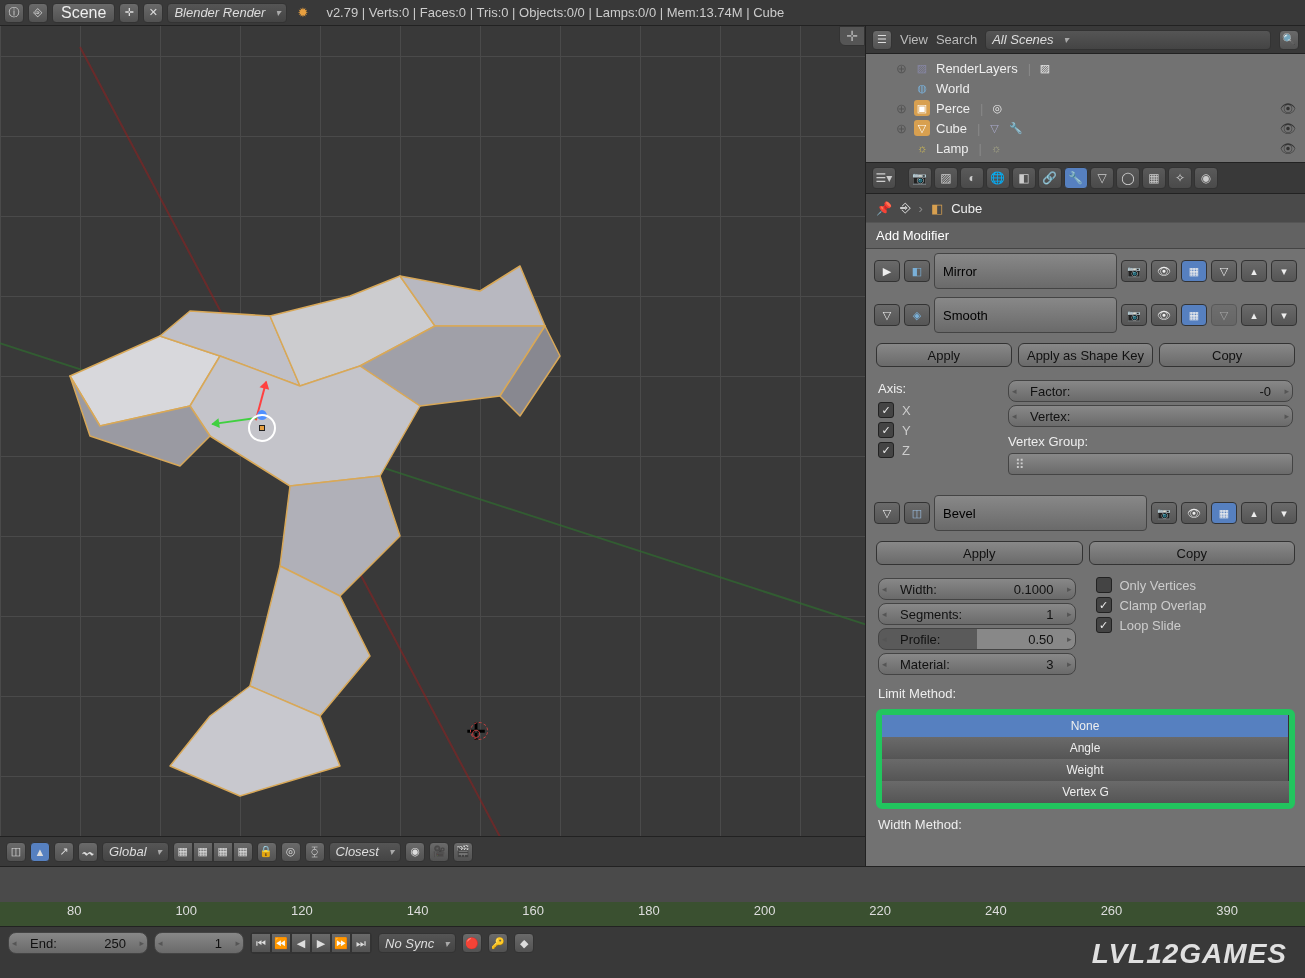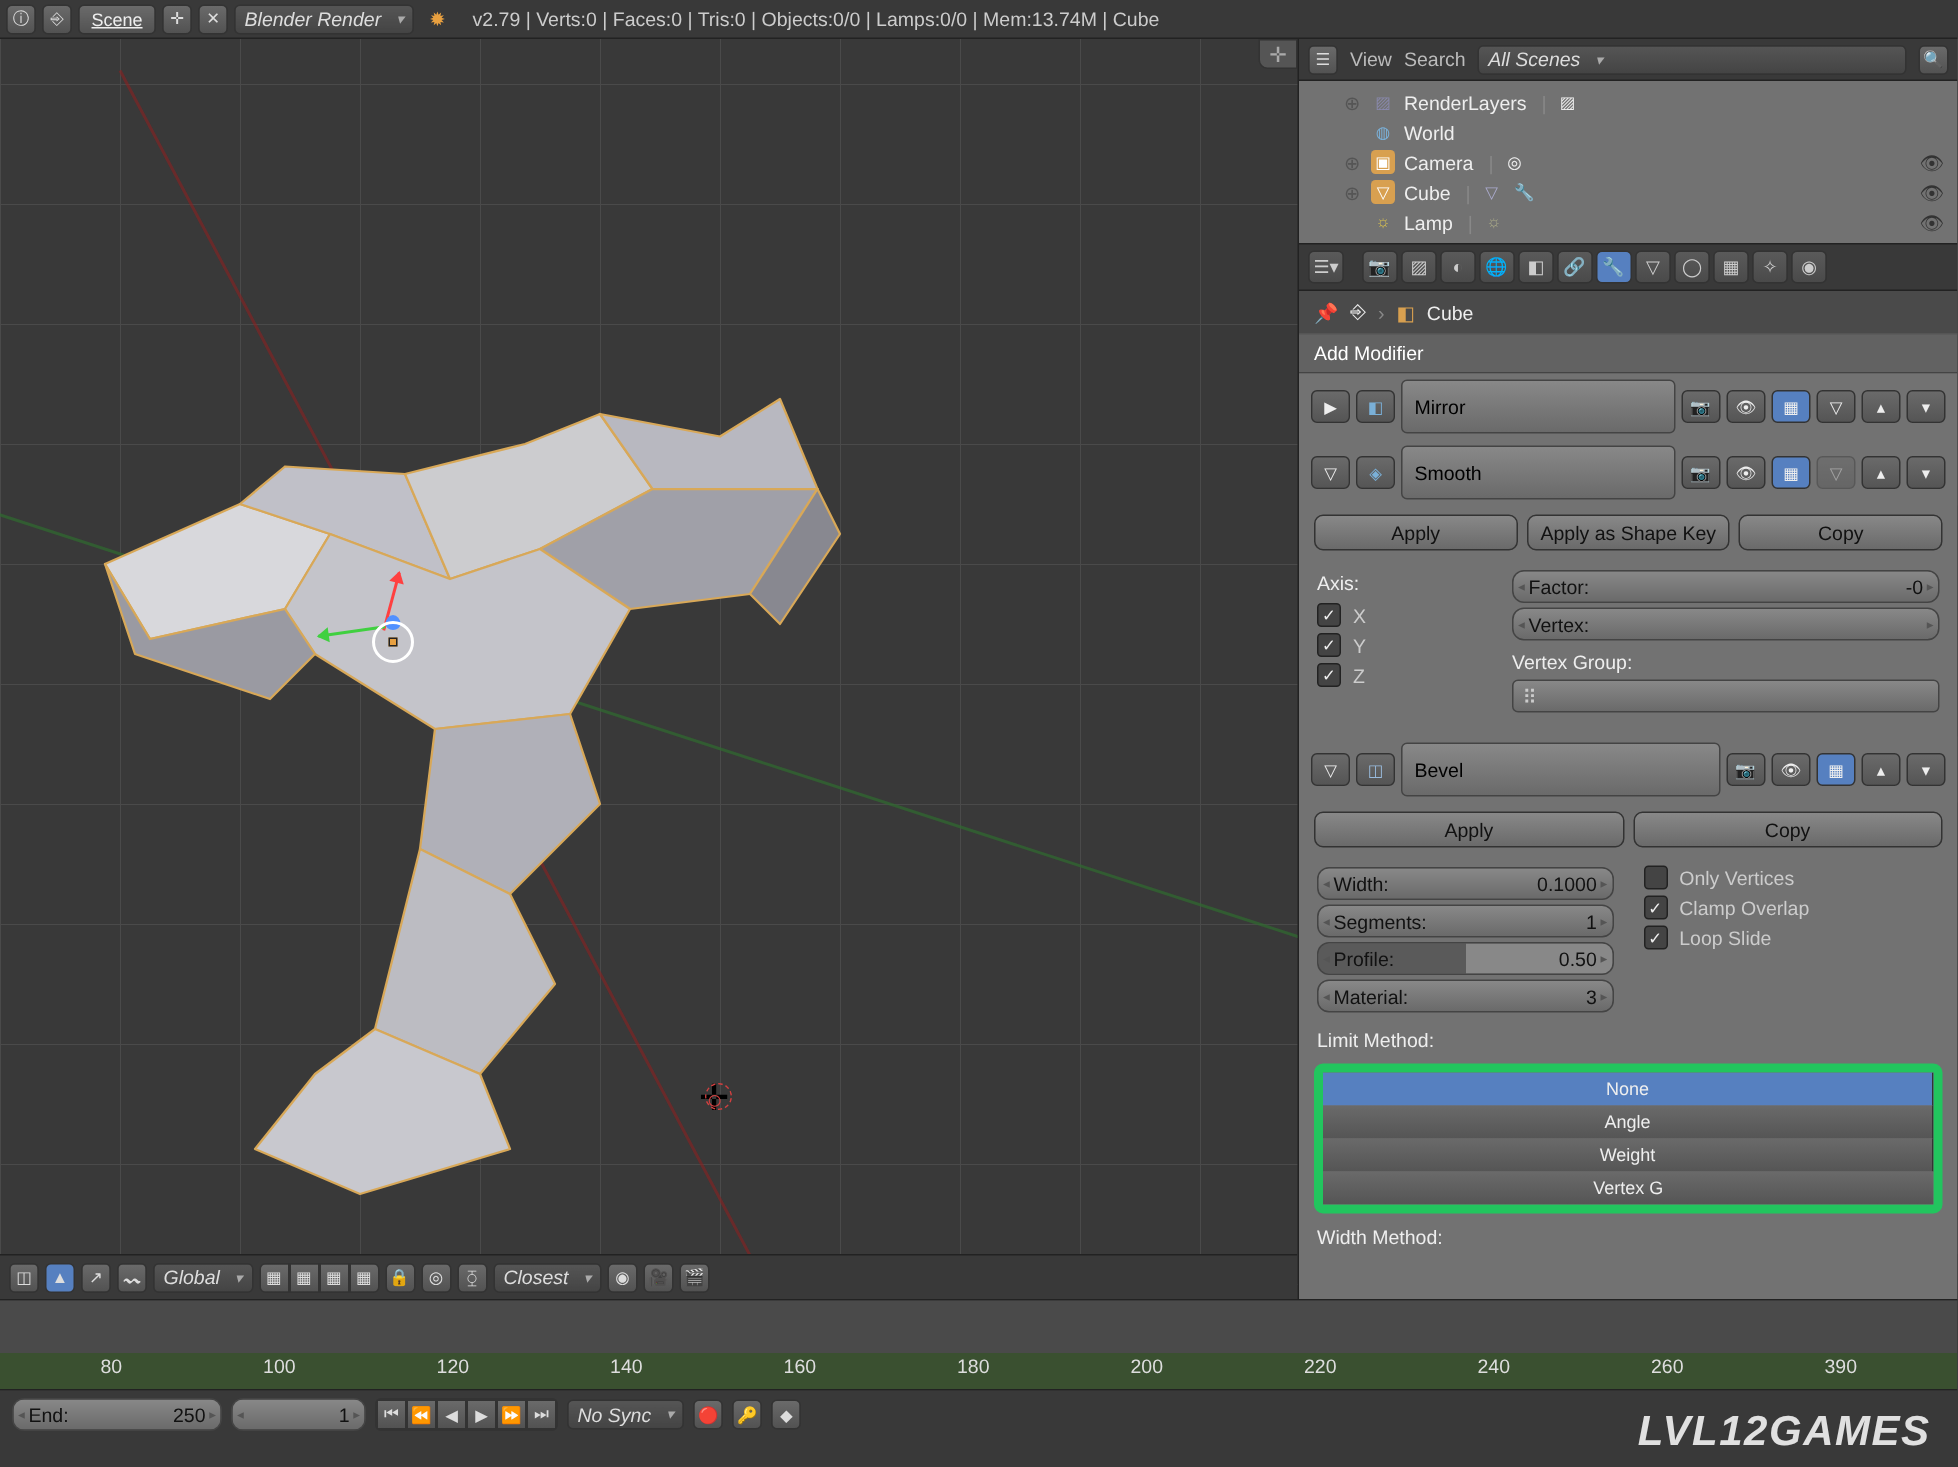--- a/index.html
+++ b/index.html
@@ -1,18 +1,18 @@
 <!DOCTYPE html>
 <html><head>
 <meta charset="utf-8">
 <style>
 * { margin:0; padding:0; box-sizing:border-box; font-family:sans-serif; font-size:13px; user-select:none; }
 body { background:#393939; color:#ccc; width:1305px; height:978px; overflow:hidden; position:relative; }
 .topbar { height:26px; background:#393939; border-bottom:1px solid #222; display:flex; align-items:center; padding:2px 4px; gap:4px; }
-.btn { background:linear-gradient(#6a6a6a,#525252); border:1px solid #333; border-radius:4px; padding:2px 8px; color:#eee; font-size:12px; display:inline-flex; align-items:center; gap:4px; height:20px;text-decoration:underline; }
+.btn { background:linear-gradient(#6a6a6a,#525252); border:1px solid #333; border-radius:4px; padding:2px 8px; color:#eee; font-size:16px; display:inline-flex; align-items:center; gap:4px; height:20px; }
 .dropbtn { background:linear-gradient(#555,#444); border:1px solid #333; border-radius:4px; padding:2px 6px; color:#ddd; height:20px; display:inline-flex; align-items:center; gap:6px;font-style:italic; }
 .dropbtn::after { content:"▾"; font-size:10px; color:#aaa; margin-left:4px; }
 .iconbtn { width:20px; height:20px; background:linear-gradient(#6a6a6a,#525252); border:1px solid #333; border-radius:4px; display:inline-flex; align-items:center; justify-content:center; font-size:11px; color:#ddd; }
 .stats { color:#ccc; font-size:13px; padding-left:8px; }
 .main { display:flex; height:840px; }
 .viewport { flex:1; background:#393939; position:relative; overflow:hidden; border-right:1px solid #222; }
 .grid { position:absolute; inset:0; background-image:linear-gradient(#4a4a4a 1px,transparent 1px),linear-gradient(90deg,#4a4a4a 1px,transparent 1px); background-size:80px 80px; background-position:0 30px; }
 .axis-red { position:absolute; width:1000px; height:2px; background:#8b2222; top:20px; left:80px; transform:rotate(62deg); transform-origin:left; opacity:0.6; }
 .axis-green { position:absolute; width:1000px; height:2px; background:#2f6b2f; top:300px; left:-50px; transform:rotate(18deg); transform-origin:left; opacity:0.7; }
 .gizmo { position:absolute; left:230px; top:370px; }
@@ -48,21 +48,21 @@
 .smallbtn { width:26px; height:22px; background:linear-gradient(#6a6a6a,#555); border:1px solid #333; border-radius:4px; display:flex; align-items:center; justify-content:center; font-size:11px; color:#eee; }
 .smallbtn.active { background:#5680c0; }
 .widebtn { flex:1; background:linear-gradient(#888,#6a6a6a); border:1px solid #333; border-radius:6px; padding:4px 0; color:#111; text-align:center; height:24px; display:flex; align-items:center; justify-content:center; }
 .btn-row { display:flex; gap:6px; padding:6px 10px; }
 .prop-grid { display:flex; gap:20px; padding:4px 12px; }
 .prop-col { flex:1; }
 .prop-label { color:#eee; padding:4px 0; font-size:13px; }
 .checkrow { display:flex; align-items:center; gap:8px; padding:2px 0; }
 .checkbox { width:16px; height:16px; background:#444; border:1px solid #222; border-radius:3px; display:flex; align-items:center; justify-content:center; color:#eee; font-size:11px; }
 .checkbox.on::after { content:"✓"; }
-.numfield { background:linear-gradient(#888,#6a6a6a); border:1px solid #444; border-radius:8px; padding:3px 10px; color:#111; display:flex; justify-content:space-between; height:22px; align-items:center; margin:3px 0; position:relative; }
+.numfield { background:linear-gradient(#888,#6a6a6a); border:1px solid #444; border-radius:8px; padding:3px 21px; color:#111; display:flex; justify-content:space-between; height:22px; align-items:center; margin:3px 0; position:relative; }
 .numfield::before { content:"◂"; position:absolute; left:3px; color:#555; font-size:9px; }
 .numfield::after { content:"▸"; position:absolute; right:3px; color:#555; font-size:9px; }
 .numfield.slider { background:linear-gradient(90deg,#5a5a5a 50%,#888 50%); }
 .vgfield { background:linear-gradient(#888,#6a6a6a); border:1px solid #444; border-radius:4px; height:22px; display:flex; align-items:center; padding:0 6px; gap:6px; }
 .tabstrip { display:flex; margin:4px 10px; border-radius:6px; overflow:hidden; border:6px solid #22c55e;flex-direction:column; }
 .tab { flex:1; background:linear-gradient(#6a6a6a,#555); padding:4px 0; text-align:center; color:#eee; border-right:1px solid #333; font-size:12px; }
 .tab:last-child { border-right:none; }
 .tab.active { background:#5680c0; }
 .vp-toolbar { position:absolute; bottom:0; left:0; right:0; height:30px; background:#393939; border-top:1px solid #222; display:flex; align-items:center; gap:4px; padding:0 6px; }
 .timeline-area { height:112px; background:#393939; border-top:1px solid #222; }
@@ -161,21 +161,21 @@
         <span class="ico">▨</span>
       </div>
       <div class="out-row child">
         <span class="exp"></span>
         <span class="ico" style="color:#7ab0d8">◍</span>
         <span>World</span>
       </div>
       <div class="out-row child">
         <span class="exp">⊕</span>
         <span class="ico" style="background:#d8a050;color:#fff">▣</span>
-        <span>Camera</span>
+        <span>Perce</span>
         <span style="color:#888;margin-left:4px">|</span>
         <span class="ico">◎</span>
         <span class="eye">👁</span>
       </div>
       <div class="out-row child">
         <span class="exp">⊕</span>
         <span class="ico" style="background:#d8a050;color:#fff">▽</span>
         <span>Cube</span>
         <span style="color:#888;margin-left:4px">|</span>
         <span class="ico" style="color:#aac">▽</span>

